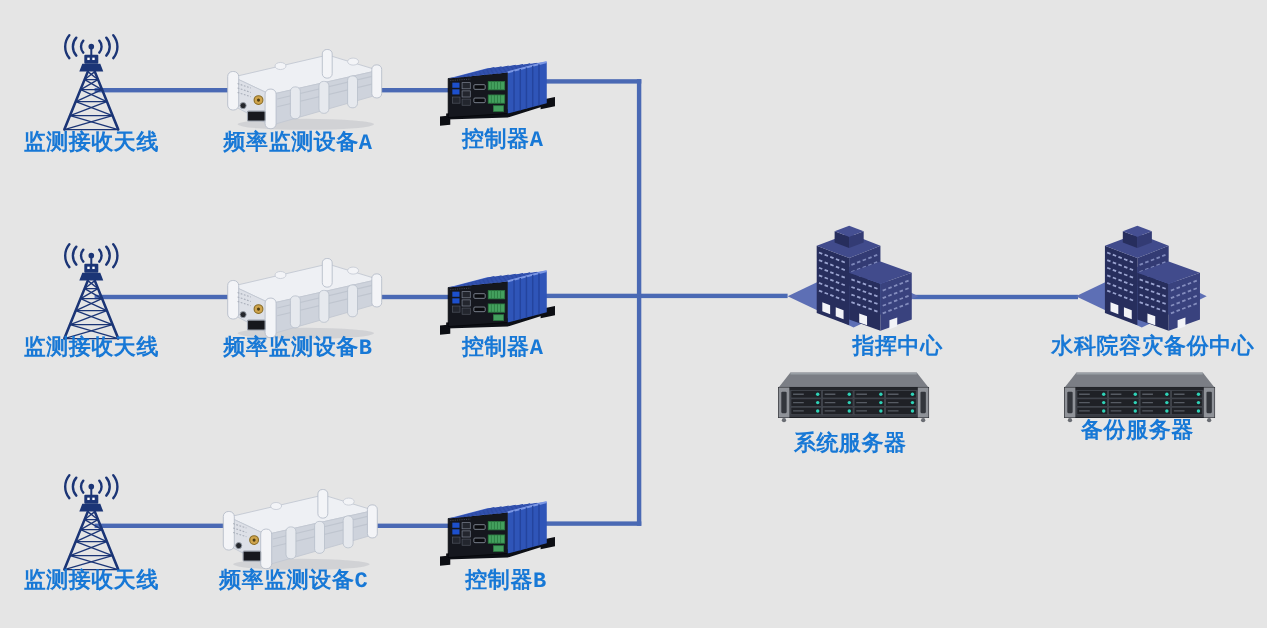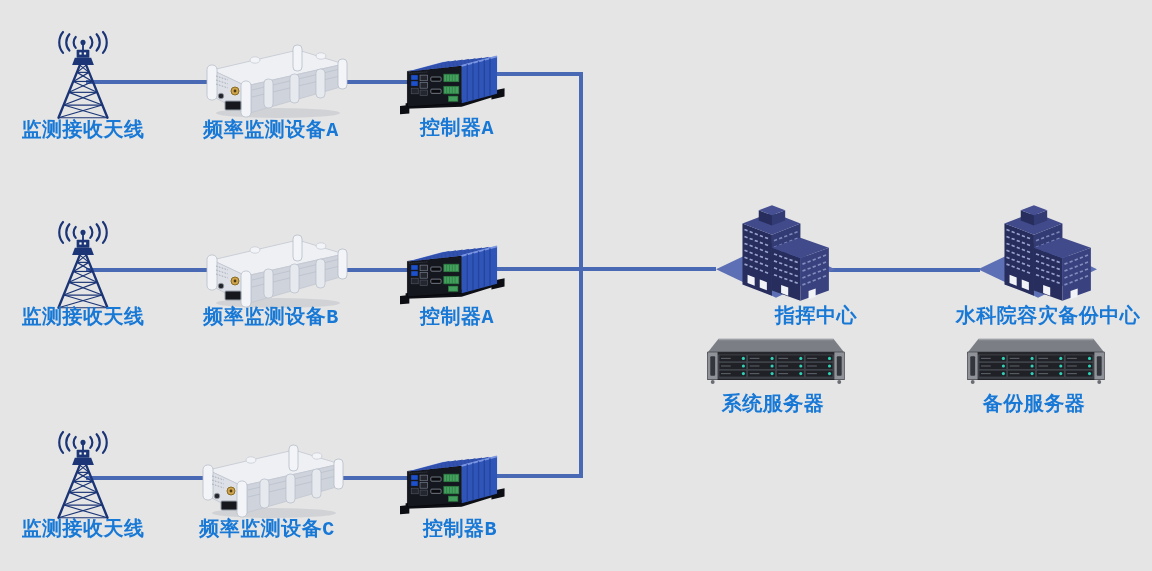--- a/index.html
+++ b/index.html
@@ -272,15 +272,15 @@
   <div class="lbl" style="left:786px;top:306px;margin-left:30px;">指挥中心</div>
   <div class="lbl" style="left:1048px;top:306px;">水科院容灾备份中心</div>
 
   <svg class="node" style="left:702px;top:336px;width:146px;height:52px;">
       <use href="#sym-server" xlink:href="#sym-server"></use>
     </svg>
   <svg class="node" style="left:962px;top:336px;width:146px;height:52px;">
       <use href="#sym-server" xlink:href="#sym-server"></use>
     </svg>
   <div class="lbl" style="left:773px;top:394px;">系统服务器</div>
-  <div class="lbl" style="left:1034px;top:394px;">备份服务器</div>
+  <div class="lbl" style="left:1034px;top:382px;">备份服务器</div>
 
 </div>
 
 </body></html>

